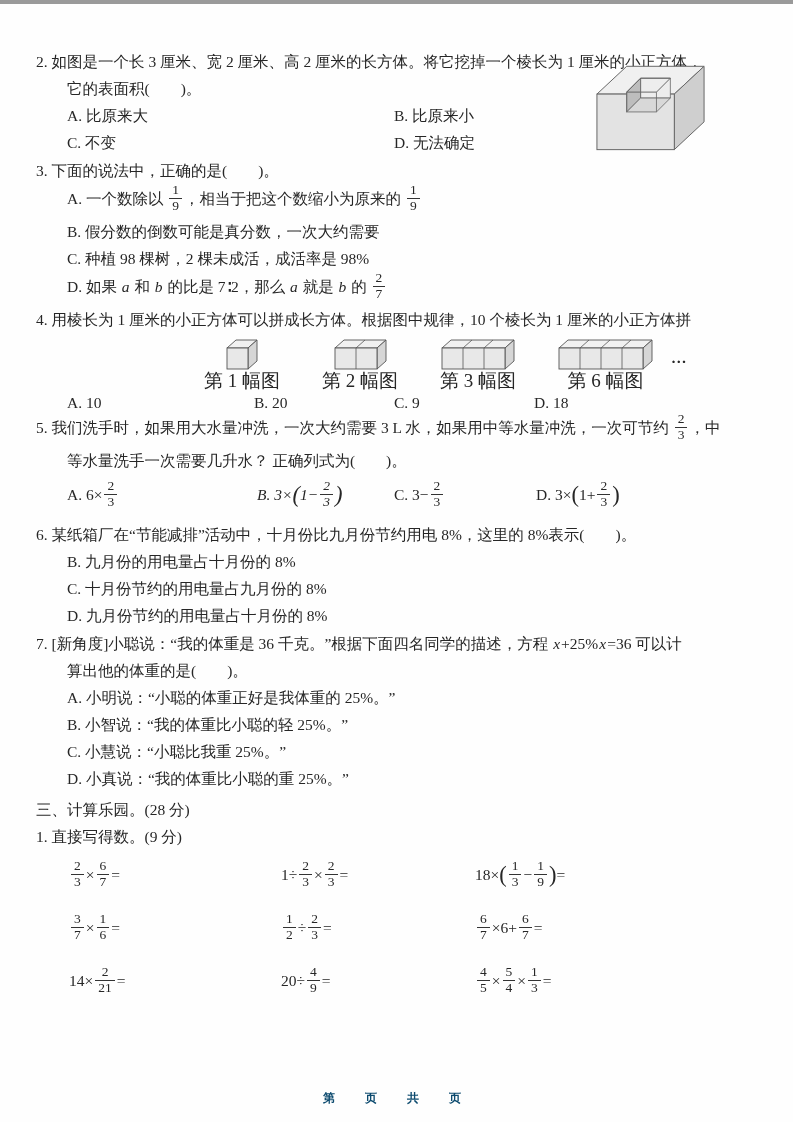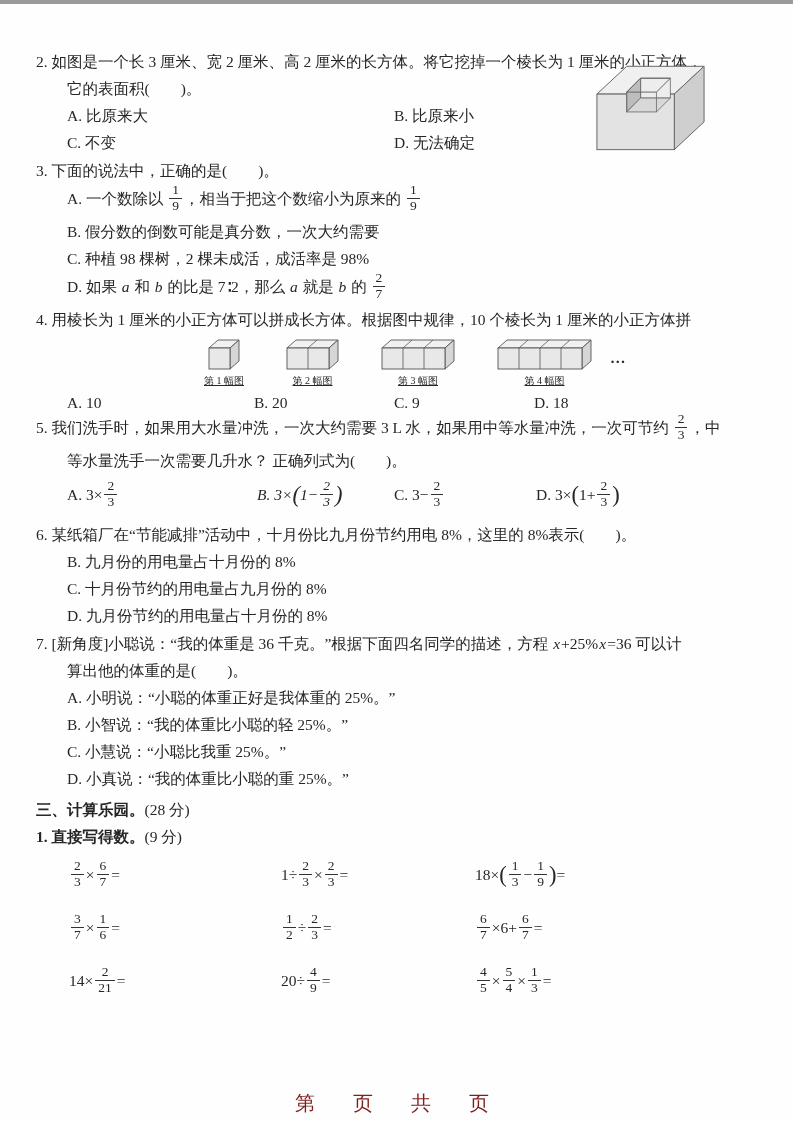--- a/index.html
+++ b/index.html
@@ -29,36 +29,36 @@
   .optrow2 .c1{width:327px;}
   .optrow4{display:flex;padding-left:31px;align-items:flex-end;}
   .optrow4 .o1{width:187px;}
   .optrow4 .o2{width:140px;}
   .optrow4 .o3{width:140px;}
   .optrow5{display:flex;padding-left:31px;align-items:center;min-height:46px;}
   .optrow5 .o1{width:190px;}
   .optrow5 .o2{width:137px;font-style:italic;}
   .optrow5 .o3{width:142px;}
   
-  .secbold{font-weight:bold;}
+  .secbold{font-weight:normal;}
   
   .fig-cuboid{position:absolute;left:589px;top:50px;width:124px;}
   
   .strips{display:flex;align-items:flex-end;margin:6px 0 2px 168px;gap:42px;}
   .strip{display:flex;flex-direction:column;align-items:center;}
-  .strip .lbl{font-size:10px;line-height:22px;white-space:nowrap;text-decoration:underline;}
+  .strip .lbl{font-size:19px;line-height:22px;white-space:nowrap;}
   .ellipsis{align-self:flex-start;margin-top:10px;margin-left:-24px;font-weight:bold;letter-spacing:2px;}
   
   .calcrow{display:flex;padding-left:33px;align-items:center;min-height:53px;}
   .calcrow .c1{width:212px;}
   .calcrow .c2{width:194px;}
   
   .footer{position:absolute;left:0;right:0;top:1086px;text-align:center;
     font-family:"Liberation Sans","DejaVu Sans",sans-serif;
-    font-size:20px;font-weight:400;letter-spacing:9px;color:#7f1d1d;}
+    font-size:12px;font-weight:700;letter-spacing:9px;color:#0c4a6e;}
 </style>
 </head>
 <body>
 
 <div class="page">
   <div class="content">
 
     <div class="qblock">
       <div class="tline"><span class="mtext">2. 如图是一个长 3 厘米、宽 2 厘米、高 2 厘米的长方体。将它挖掉一个棱长为 1 厘米的小正方体，</span></div>
       <div class="tline indent"><span class="mtext">它的表面积(　　)。</span></div>
@@ -118,37 +118,37 @@
               <polygon points="1,9 10,1 94,1 85,9" fill="#f1f1f1" stroke="#555" stroke-width="0.9"></polygon>
               <polygon points="85,9 94,1 94,22 85,30" fill="#d6d6d6" stroke="#555" stroke-width="0.9"></polygon>
               <rect x="1" y="9" width="84" height="21" fill="#e8e8e8" stroke="#555" stroke-width="0.9"></rect>
               <line x1="31" y1="1" x2="22" y2="9" stroke="#555" stroke-width="0.8"></line>
               <line x1="22" y1="9" x2="22" y2="30" stroke="#555" stroke-width="0.8"></line>
               <line x1="52" y1="1" x2="43" y2="9" stroke="#555" stroke-width="0.8"></line>
               <line x1="43" y1="9" x2="43" y2="30" stroke="#555" stroke-width="0.8"></line>
               <line x1="73" y1="1" x2="64" y2="9" stroke="#555" stroke-width="0.8"></line>
               <line x1="64" y1="9" x2="64" y2="30" stroke="#555" stroke-width="0.8"></line>
             </svg>
-            <div class="lbl">第 4 幅图</div>
+            <div class="lbl">第 6 幅图</div>
           </div>
           <span class="ellipsis">…</span>
         </div>
       <div class="optrow4">
         <span class="o1">A. 10</span>
         <span class="o2">B. 20</span>
         <span class="o3">C. 9</span>
         <span>D. 18</span>
       </div>
     </div>
 
     <div class="qblock">
       <div class="tline"><span class="mtext">5. 我们洗手时，如果用大水量冲洗，一次大约需要 3 L 水，如果用中等水量冲洗，一次可节约 </span><span class="frac"><span class="num">2</span><span class="den">3</span></span><span class="mtext">，中</span></div>
       <div class="tline indent"><span class="mtext">等水量洗手一次需要几升水？ 正确列式为(　　)。</span></div>
       <div class="optrow5">
-        <span class="o1"><span class="mtext">A. 3×</span><span class="frac"><span class="num">2</span><span class="den">3</span></span></span>
+        <span class="o1"><span class="mtext">A. 6×</span><span class="frac"><span class="num">2</span><span class="den">3</span></span></span>
         <span class="o2"><span class="mtext">B. 3×</span><span class="paren">(</span><span class="mtext">1−</span><span class="frac"><span class="num">2</span><span class="den">3</span></span><span class="paren">)</span></span>
         <span class="o3"><span class="mtext">C. 3−</span><span class="frac"><span class="num">2</span><span class="den">3</span></span></span>
         <span><span class="mtext">D. 3×</span><span class="paren">(</span><span class="mtext">1+</span><span class="frac"><span class="num">2</span><span class="den">3</span></span><span class="paren">)</span></span>
       </div>
     </div>
 
     <div class="qblock">
       <div class="tline"><span class="mtext">6. 某纸箱厂在“节能减排”活动中，十月份比九月份节约用电 8%，这里的 8%表示(　　)。</span></div>
       <div class="tline indent"><span class="mtext">B. 九月份的用电量占十月份的 8%</span></div>
       <div class="tline indent"><span class="mtext">C. 十月份节约的用电量占九月份的 8%</span></div>

